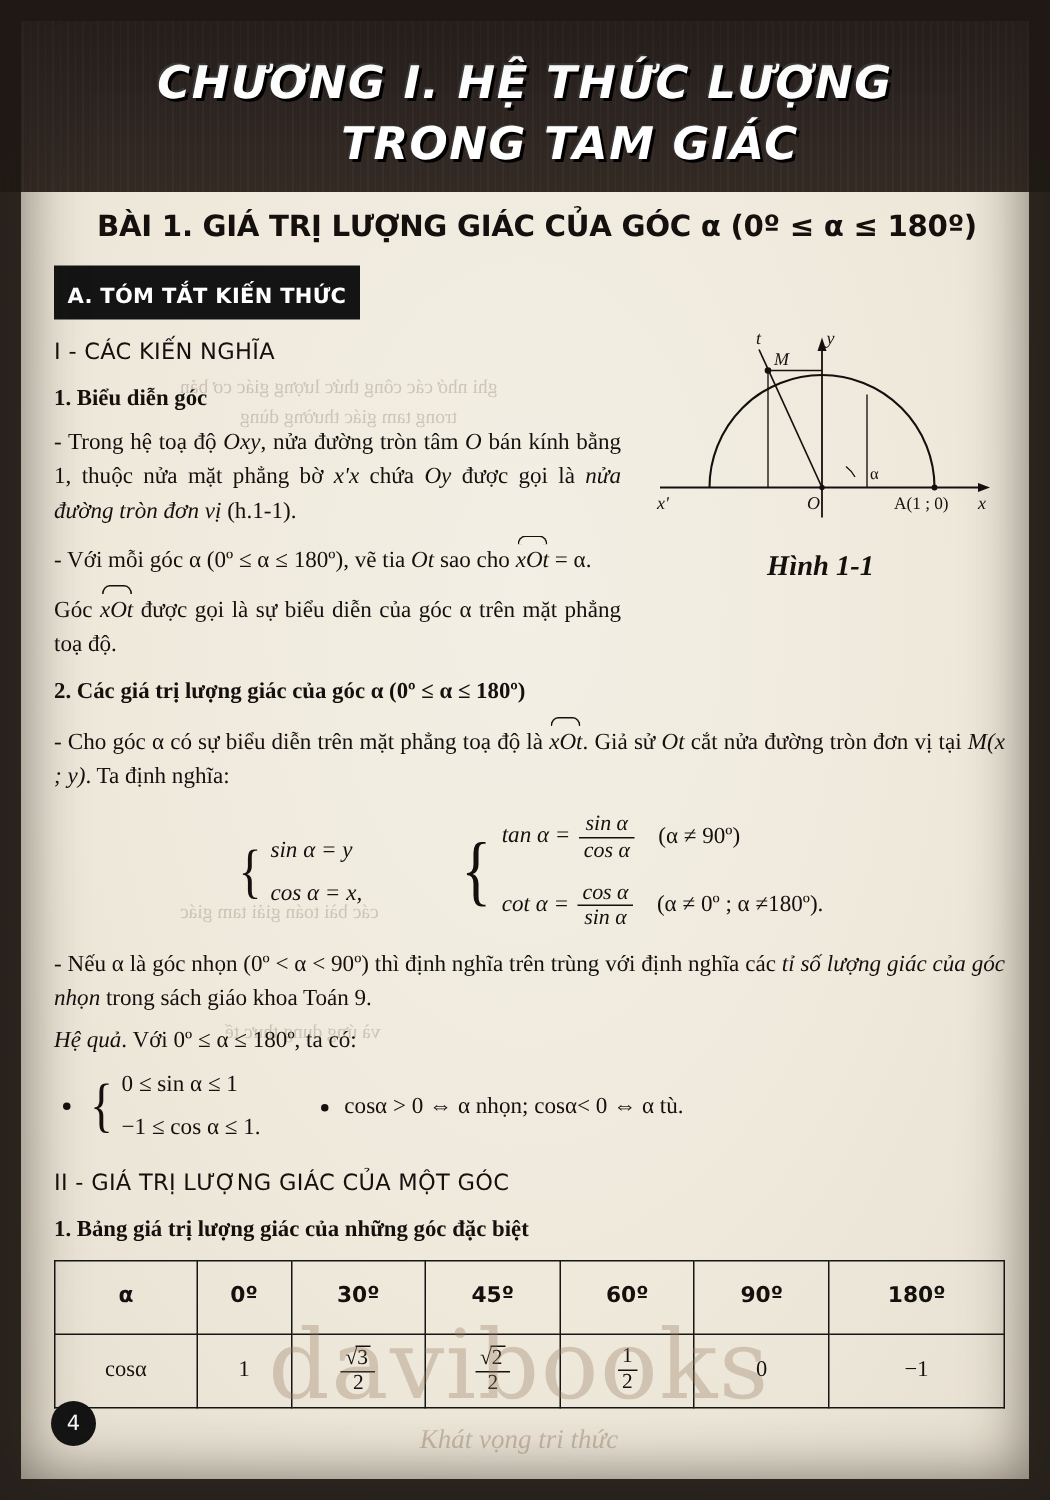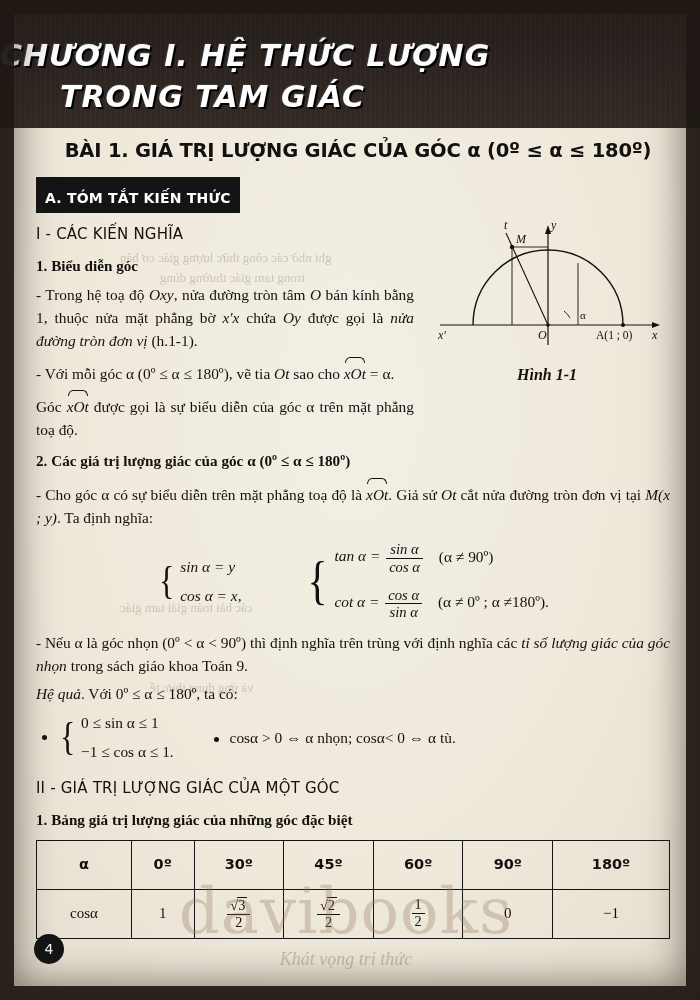--- a/index.html
+++ b/index.html
@@ -44,21 +44,21 @@
     inset: 0;
     background: repeating-linear-gradient(90deg,
        rgba(255,255,255,0.035) 0px, rgba(255,255,255,0.035) 1px,
        rgba(0,0,0,0) 1px, rgba(0,0,0,0) 5px);
     opacity: .8;
   }
   .chapter-title {
     position: absolute;
     top: 36px;
     left: 0; right: 0;
-    text-align: left;
+    text-align: center;
     font-family: "DejaVu Sans", sans-serif;
     font-weight: bold;
     font-style: italic;
     font-size: 30px;
     letter-spacing: 1px;
     line-height: 1.35;
     color: #ffffff;
     text-shadow: 2px 2px 0 #000, -1px -1px 0 #3a3a3a;
     z-index: 8;
   }
@@ -119,21 +119,21 @@
   .figure {
     float: right;
     width: 238px;
     margin: 2px 4px 4px 14px;
     position: relative;
   }
   .figure .cap {
     text-align: center;
     font-style: italic;
     font-weight: bold;
-    font-size: 16px;
+    font-size: 19px;
     margin-top: 2px;
   }
 
   
   .arc {
     position: relative;
     display: inline-block;
     padding-top: 5px;
   }
   .arc::before {

